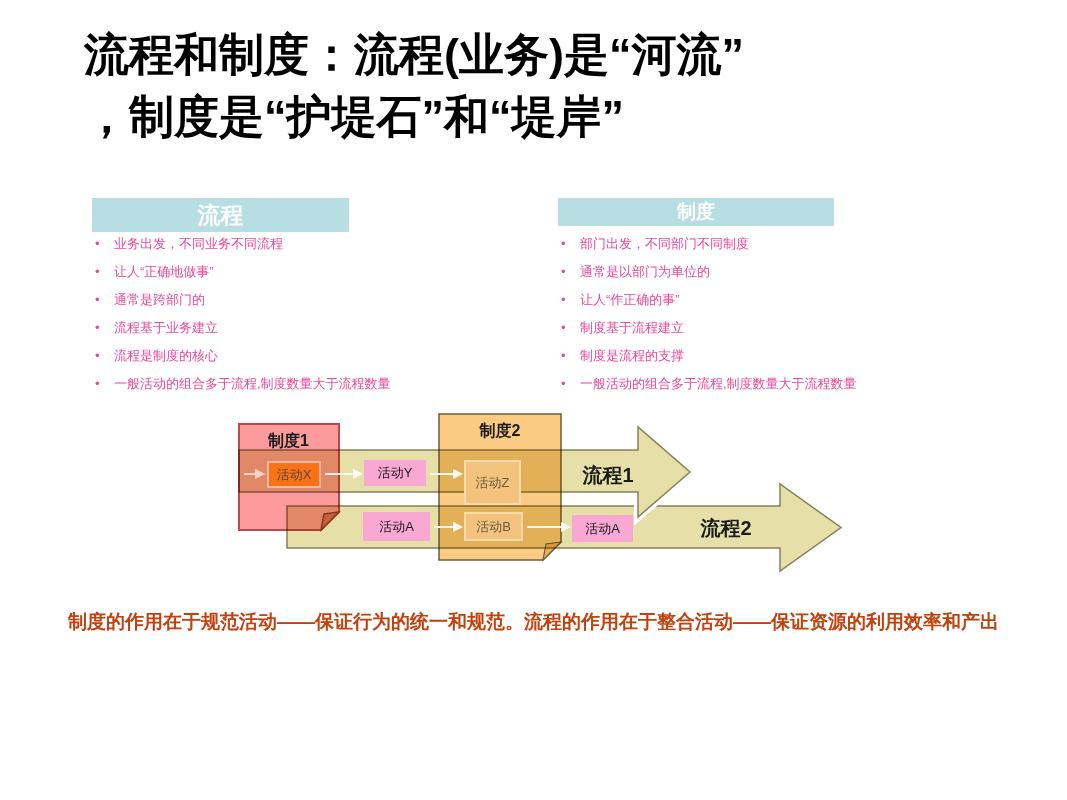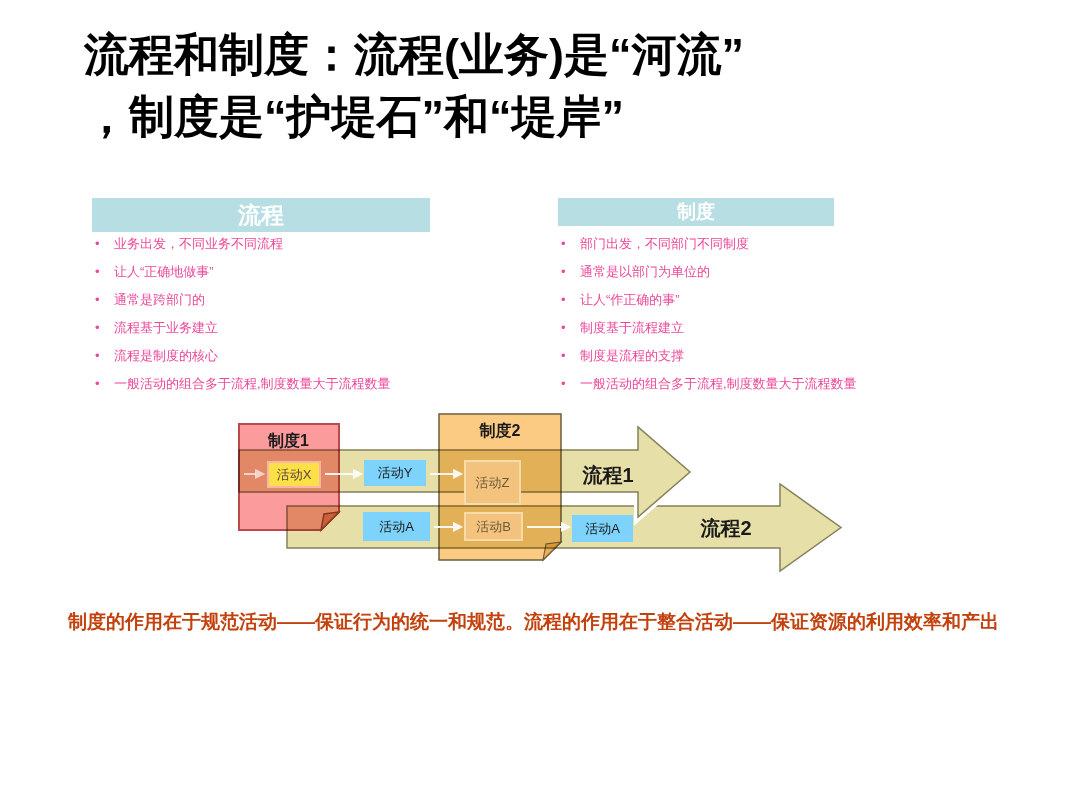--- a/index.html
+++ b/index.html
@@ -12,38 +12,38 @@
   .slide-title {
     position:absolute; left:84px; top:24px; width:920px;
     font-size:45px; line-height:62px; font-weight:900; color:#000;
     letter-spacing:0px;
   }
   
   .panel-header {
     position:absolute; background:#B7DEE2; color:#ffffff; font-weight:bold;
     text-align:center; display:flex; align-items:center; justify-content:center;
   }
-  .panel-header.process { left:92px; top:198px; width:338px; height:34px; font-size:23px; }
+  .panel-header.process { left:92px; top:198px; width:257px; height:34px; font-size:23px; }
   .panel-header.policy  { left:558px; top:198px; width:276px; height:28px; font-size:19px; }
   .bullet-list { position:absolute; list-style:none; font-size:13px; color:#ec4899; }
   .bullet-list.process { left:92px; top:233px; width:470px; }
   .bullet-list.policy  { left:558px; top:233px; width:392px; }
   .bullet-list li { position:relative; padding-left:22px; line-height:22px; margin-bottom:6px; }
   .bullet-list li::before { content:"•"; position:absolute; left:3px; top:0; }
   
   .diagram { position:absolute; left:230px; top:405px; width:640px; height:190px; }
   .layer { position:absolute; left:0; top:0; }
   .note-svg { position:absolute; mix-blend-mode:multiply; }
   .note-title { position:absolute; font-weight:bold; font-size:16px; color:#1a1a1a; text-align:center; }
   .activity {
     position:absolute; font-size:13px; text-align:center;
     display:flex; align-items:center; justify-content:center;
   }
-  .activity.plain { background:#7dd3fc; color:#1a1a1a; }
-  .activity.pink  { background:#fde047; border:2px solid #F4B7AA; color:#5D443C; }
+  .activity.plain { background:#f9a8d4; color:#1a1a1a; }
+  .activity.pink  { background:#f97316; border:2px solid #F4B7AA; color:#5D443C; }
   .activity.orange{ background:#F3C37E; border:2px solid #F8DCA8; color:#6E5A3C; }
   .flow-label { position:absolute; font-weight:bold; font-size:20px; color:#1a1a1a; text-align:center; }
   
   .caption {
     position:absolute; left:68px; top:611px; width:940px;
     font-size:19px; font-weight:bold; color:#c2410c; line-height:22px;
   }
 </style>
 </head>
 <body>

